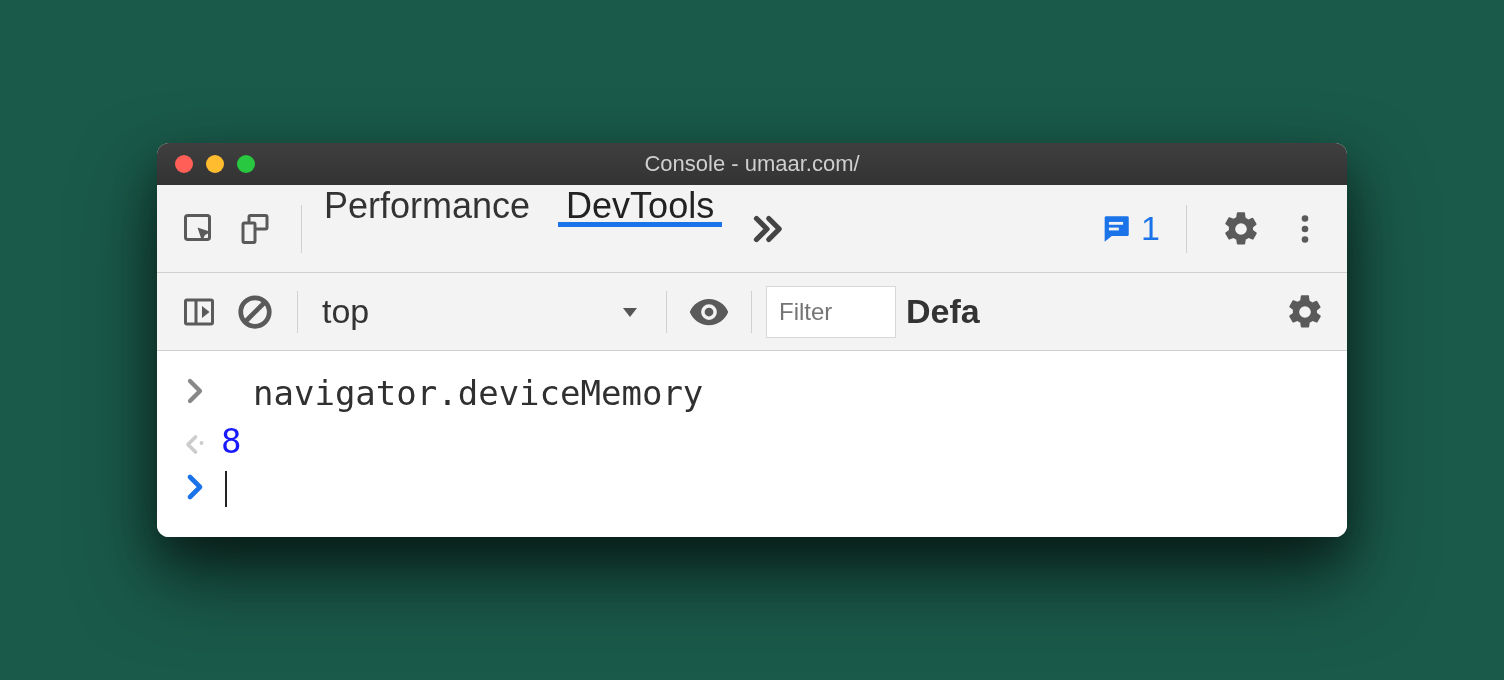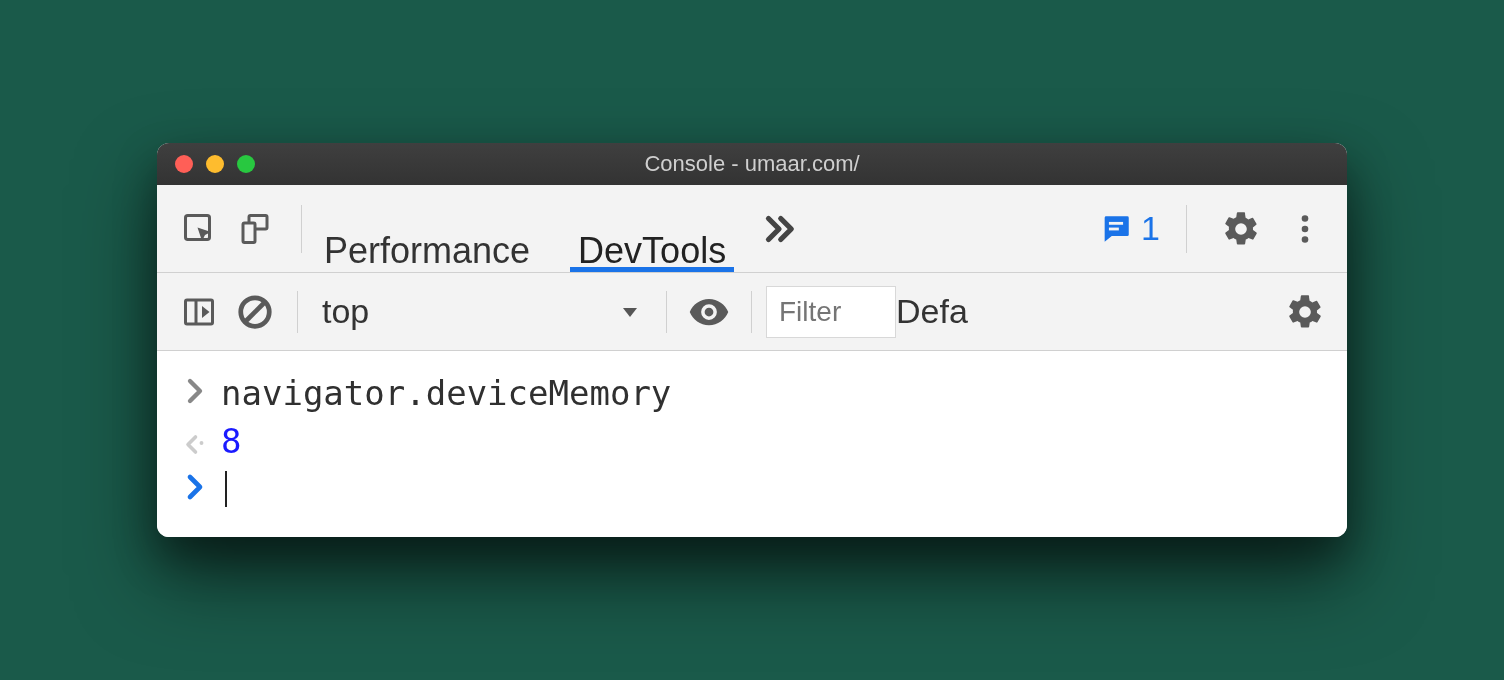--- a/index.html
+++ b/index.html
@@ -65,23 +65,23 @@
       cursor: pointer;
     }
     .tb-sep {
       width: 1px;
       height: 48px;
       background: #d0d0d0;
       margin: 0 18px;
     }
     .tabs {
       display: flex;
-      align-items: flex-end;
+      align-items: flex-start;
       height: 100%;
-      gap: 40px;
+      gap: 28px;
       flex: 0 0 auto;
     }
     .tab {
       display: flex;
       align-items: center;
       color: #333;
       font-size: 36px;
       font-weight: 400;
       cursor: pointer;
       position: relative;
@@ -144,28 +144,30 @@
       font-size: 34px;
       color: #333;
       cursor: pointer;
       padding: 0 10px;
     }
     .filter-input {
       border: 1px solid #d8d8d8;
       background: #fff;
       height: 52px;
       width: 130px;
-      font-size: 28px;
+      font-size: 24px;
       color: #666;
       padding: 0 12px;
       font-family: inherit;
     }
     .level-label {
       font-size: 34px;
       color: #333;
+      margin-left: 10px;
+      font-weight: bold;
     }
     .console-area {
       background: #fff;
       padding: 18px 0 24px 0;
     }
     .console-line {
       display: flex;
       align-items: center;
       padding: 4px 28px;
       font-family: Menlo, Monaco, Consolas, monospace;
@@ -177,21 +179,21 @@
       font-weight: 600;
       flex-shrink: 0;
     }
     .prompt-marker.active {
       color: #1a73e8;
     }
     .prompt-marker.return {
       color: #ccc;
     }
     .ret-svg { transform: translateY(2px); }
-    .code-text { color: #303030; }
+    .code-text { color: #303030; margin-left: 32px; }
     .result-num { color: #1a1aff; }
     .cursor {
       width: 2px;
       height: 36px;
       background: #222;
       margin-left: 4px;
     }
   </style>
 </head>
 <body>

